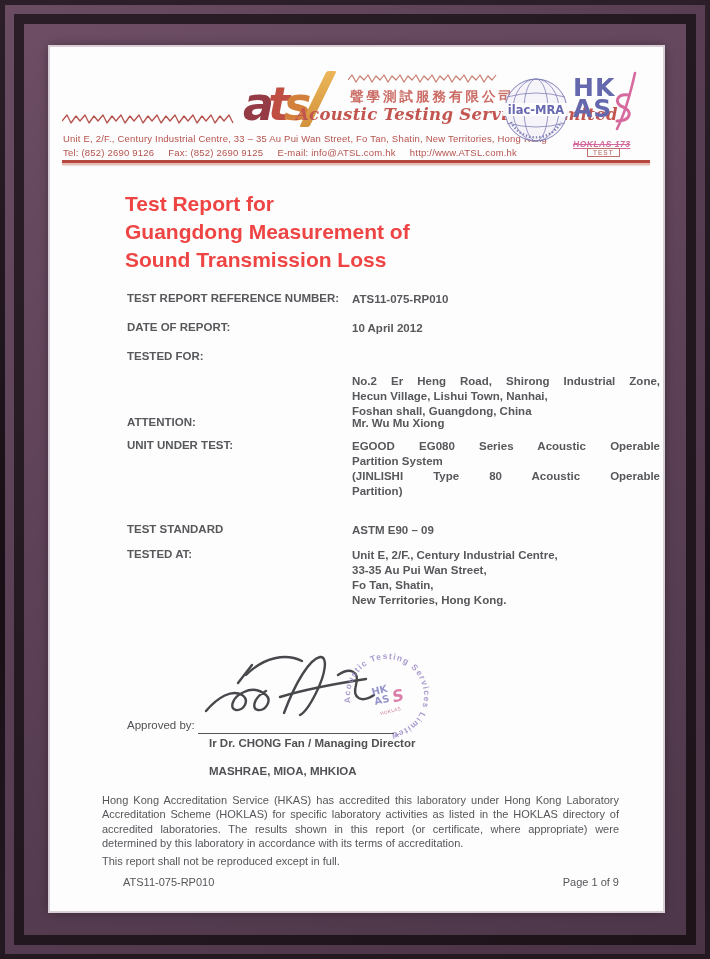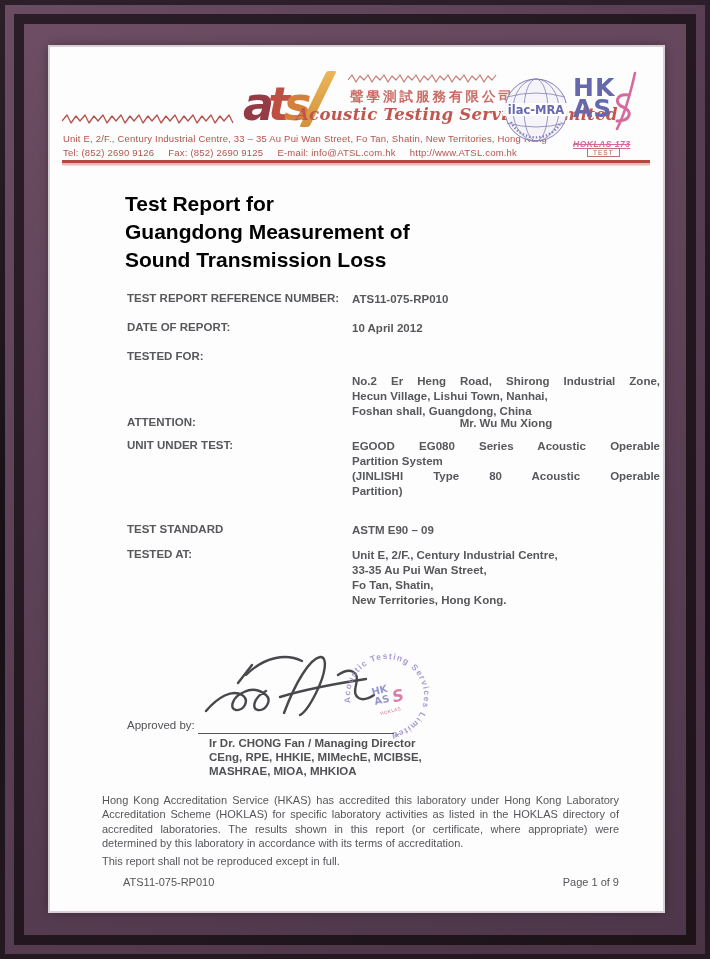--- a/index.html
+++ b/index.html
@@ -36,21 +36,21 @@
   .hkas { left:523px; top:30px; width:72px; }
   .hkas-letters { font-family:"DejaVu Sans", sans-serif; font-weight:bold; font-size:25px;
                   line-height:21px; color:#6568ac; letter-spacing:1px; }
   .hkas-pink { position:absolute; left:20px; top:-6px; }
   .hoklas { position:absolute; left:0; top:62px; font-size:8.5px; font-weight:bold; font-style:italic;
             color:#d4689c; text-decoration:underline line-through; letter-spacing:.5px; }
   .testbox { position:absolute; left:14px; top:71px; border:1px solid #c0706a; color:#a95a55;
              font-size:6.5px; padding:0 5px; letter-spacing:1px; }
 
   
-  .title { left:75px; top:143px; font-size:21px; font-weight:bold; color:#000000; line-height:28px; }
+  .title { left:75px; top:143px; font-size:21px; font-weight:bold; color:#ef4444; line-height:28px; }
 
   
   .lbl { left:77px; width:222px; font-size:11.5px; font-weight:bold; color:#57585b; }
   .val { left:302px; width:308px; font-size:11.5px; font-weight:bold; color:#57585b; line-height:15px; }
   .just { text-align:justify; text-align-last:justify; }
 
   
   .stamp { left:285px; top:597px; width:104px; height:104px; transform:rotate(-14deg); opacity:.85; }
   .sigline { left:148px; top:686px; width:196px; border-top:1.6px solid #55565a; }
   .signame { left:153px; width:260px; font-size:11.5px; font-weight:bold; color:#505154;padding-left:6px; }
@@ -136,21 +136,21 @@
 
   <div class="abs lbl" style="top:303px;">TESTED FOR:</div>
 
   <div class="abs val" style="top:327px;">
     <div class="just">No.2 Er Heng Road, Shirong Industrial Zone,</div>
     <div>Hecun Village, Lishui Town, Nanhai,</div>
     <div>Foshan shall, Guangdong, China</div>
   </div>
 
   <div class="abs lbl" style="top:369px;">ATTENTION:</div>
-  <div class="abs val" style="top:369px;text-align:center;">Mr. Wu Mu Xiong</div>
+  <div class="abs val" style="top:369px;">Mr. Wu Mu Xiong</div>
 
   <div class="abs lbl" style="top:392px;">UNIT UNDER TEST:</div>
   <div class="abs val" style="top:392px;">
     <div class="just">EGOOD EG080 Series Acoustic Operable</div>
     <div>Partition System</div>
     <div class="just">(JINLISHI Type 80 Acoustic Operable</div>
     <div>Partition)</div>
   </div>
 
   <div class="abs lbl" style="top:476px;">TEST STANDARD</div>
@@ -185,21 +185,20 @@
     <text x="52" y="95" text-anchor="middle" font-size="8" fill="#9b8ac6">★</text>
     <text x="46" y="48" text-anchor="middle" font-family="DejaVu Sans, sans-serif" font-size="10" font-weight="bold" fill="#8585c2">HK</text>
     <text x="46" y="58" text-anchor="middle" font-family="DejaVu Sans, sans-serif" font-size="10" font-weight="bold" fill="#8585c2">AS</text>
     <text x="57" y="60" font-family="DejaVu Sans, sans-serif" font-size="16" font-style="italic" font-weight="bold" fill="#d4689c">S</text>
     <text x="52" y="69" text-anchor="middle" font-size="4.5" letter-spacing=".5" fill="#c0607a">HOKLAS</text>
   </svg>
 
   <div class="abs approved">Approved by:</div>
   <div class="abs sigline"></div>
   <div class="abs signame" style="top:690px;">Ir Dr. CHONG Fan / Managing Director</div>
-  <div class="abs signame" style="top:704px;">CEng, RPE, HHKIE, MIMechE, MCIBSE,</div>
   <div class="abs signame" style="top:718px;">MASHRAE, MIOA, MHKIOA</div>
 
   <div class="abs accred">Hong Kong Accreditation Service (HKAS) has accredited this laboratory under Hong Kong Laboratory Accreditation Scheme (HOKLAS) for specific laboratory activities as listed in the HOKLAS directory of accredited laboratories. The results shown in this report (or certificate, where appropriate) were determined by this laboratory in accordance with its terms of accreditation.</div>
   <div class="abs note">This report shall not be reproduced except in full.</div>
   <div class="abs ref">ATS11-075-RP010</div>
   <div class="abs pageno">Page 1 of 9</div>
 
 </div>
 
 </body></html>

